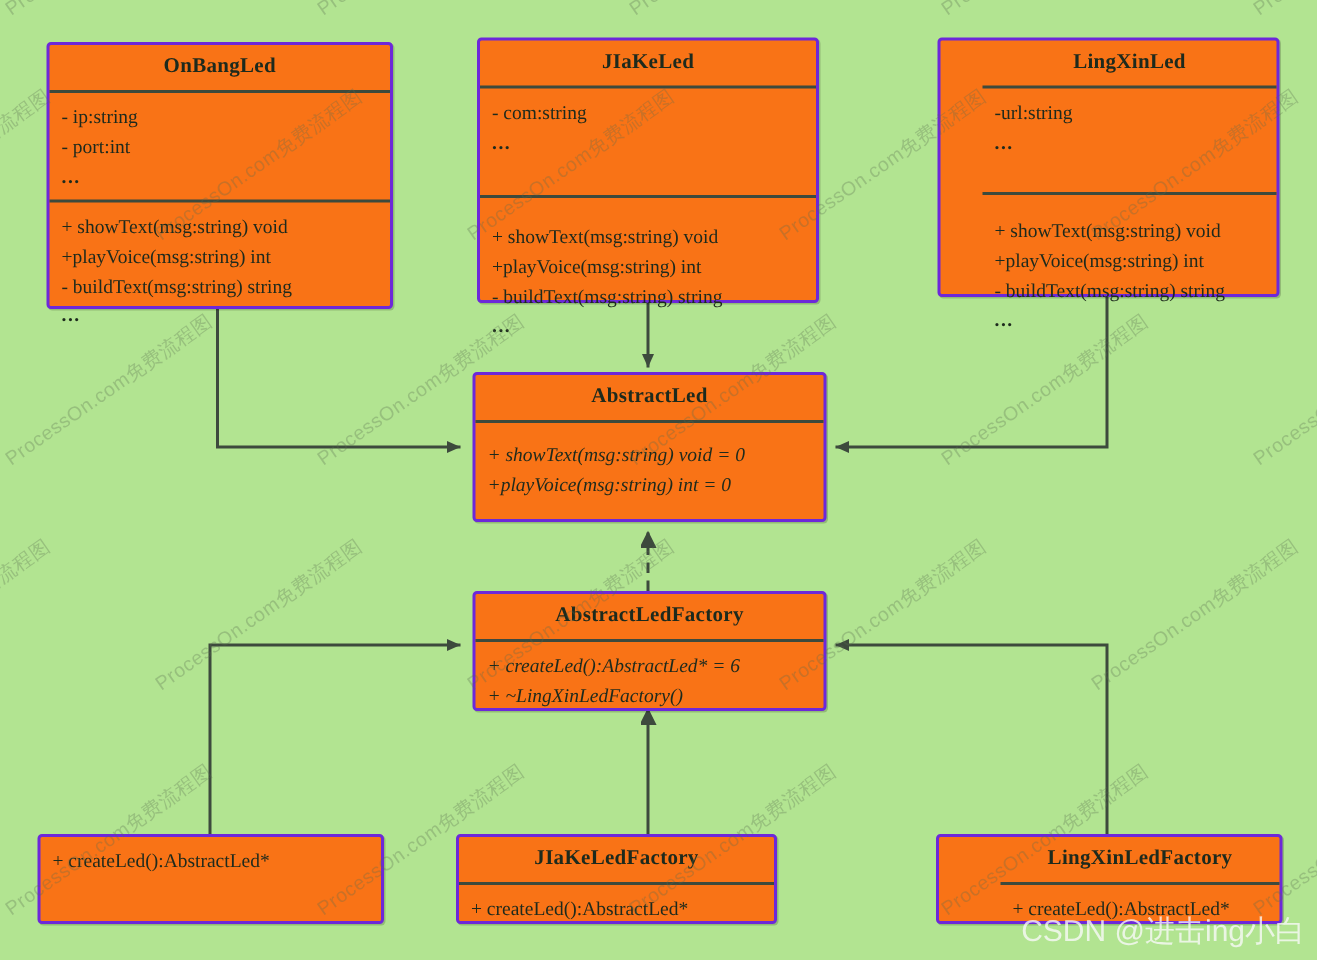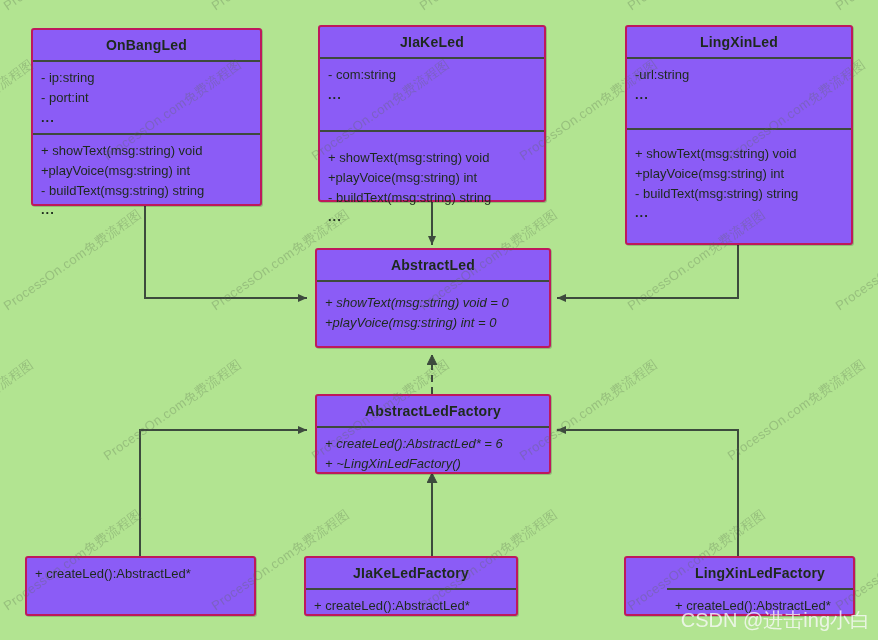--- a/index.html
+++ b/index.html
@@ -51,26 +51,27 @@
   
   #edges {
     position: absolute;
     inset: 0;
     z-index: 2;
   }
 
   
   .uml-box {
     position: absolute;
-    background: #8b5cf6;
-    border: 2px solid #be185d;
+    background: #f97316;
+    border: 2px solid #6d28d9;
     border-radius: 3px;
     box-sizing: border-box;
     z-index: 4;
     box-shadow: 1px 1px 0 rgba(0,0,0,0.18);
+    font-family: Liberation Serif, serif;
   }
   .uml-title {
     text-align: center;
     font-weight: bold;
     font-size: 14px;
     color: #1d2a1d;
     padding: 7px 4px 7px 4px;
     border-bottom: 2px solid #3d4a3d;
     letter-spacing: 0.2px;
   }
@@ -174,21 +175,21 @@
       <div class="row ellipsis">...</div>
     </div>
     <div class="uml-section" style="padding-top:16px;">
       <div class="row">+ showText(msg:string) void</div>
       <div class="row">+playVoice(msg:string) int</div>
       <div class="row">- buildText(msg:string) string</div>
       <div class="row ellipsis">...</div>
     </div>
   </div>
 
-  <div class="uml-box" style="left:625px; top:25px; width:228px; height:220px;">
+  <div class="uml-box" style="left:625px; top:25px; width:228px; height:173px;padding-left:28px;">
     <div class="uml-title">LingXinLed</div>
     <div class="uml-section divided" style="height:57px;">
       <div class="row">-url:string</div>
       <div class="row ellipsis">...</div>
     </div>
     <div class="uml-section" style="padding-top:14px;">
       <div class="row">+ showText(msg:string) void</div>
       <div class="row">+playVoice(msg:string) int</div>
       <div class="row">- buildText(msg:string) string</div>
       <div class="row ellipsis">...</div>

